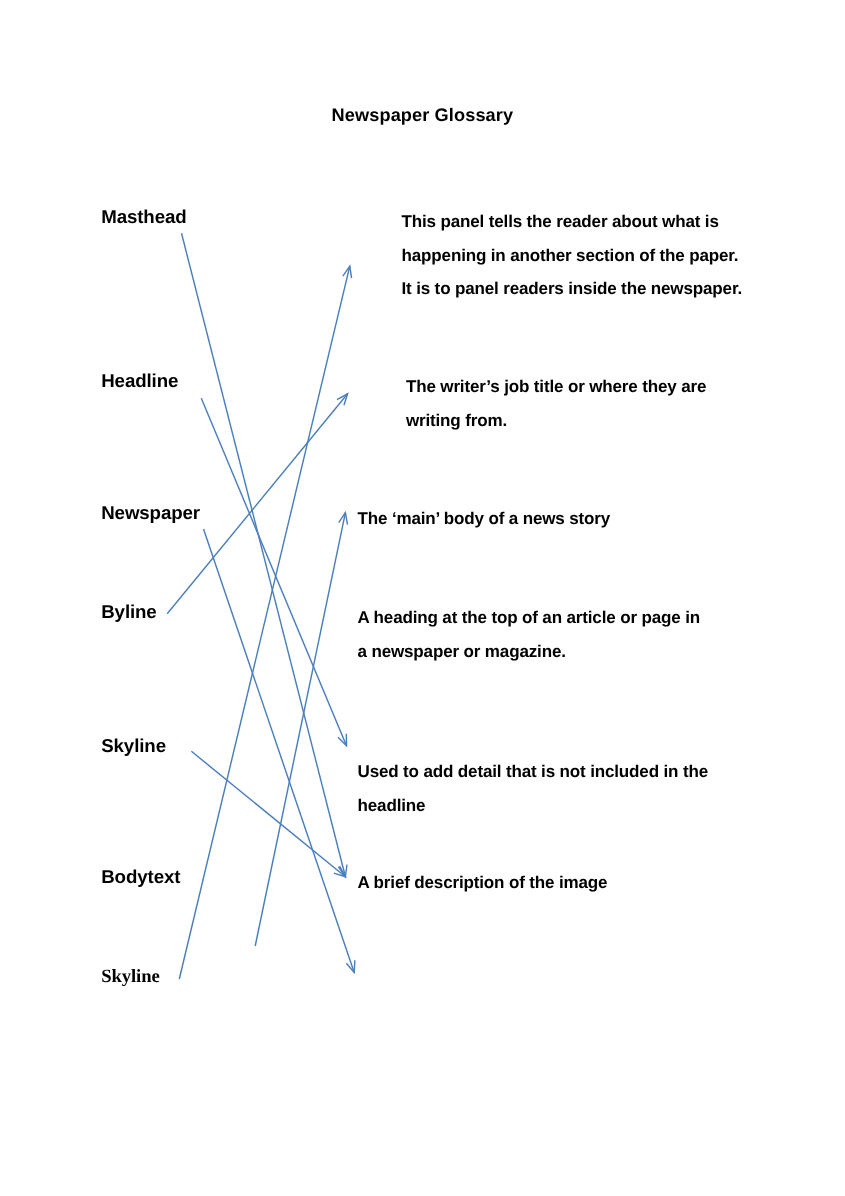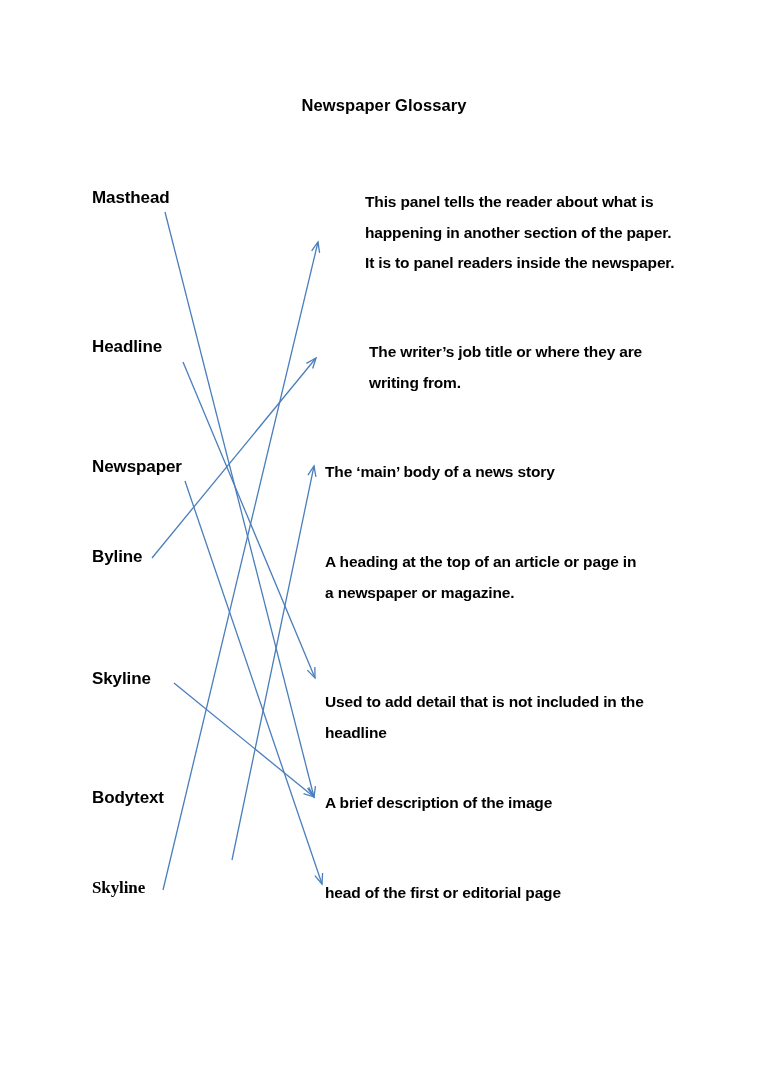--- a/index.html
+++ b/index.html
@@ -129,17 +129,16 @@
         <div>a newspaper or magazine.</div>
       </div>
       <div class="definition" style="left: 325px; top: 669px; margin-top: 18px;">
         <div>Used to add detail that is not included in the</div>
         <div>headline</div>
       </div>
       <div class="definition" style="left: 325px; top: 788px;">
         <div>A brief description of the image</div>
       </div>
       <div class="definition" style="left: 325px; top: 878px;">
-        <div>head of the first or editorial page</div>
       </div>
     </div>
 
 </div>
 
 </body></html>

